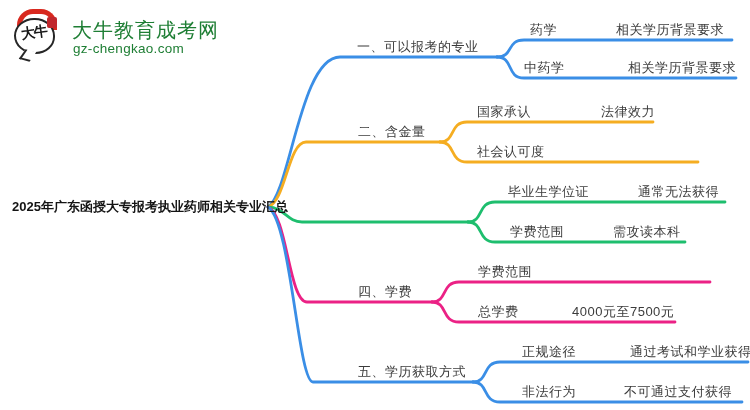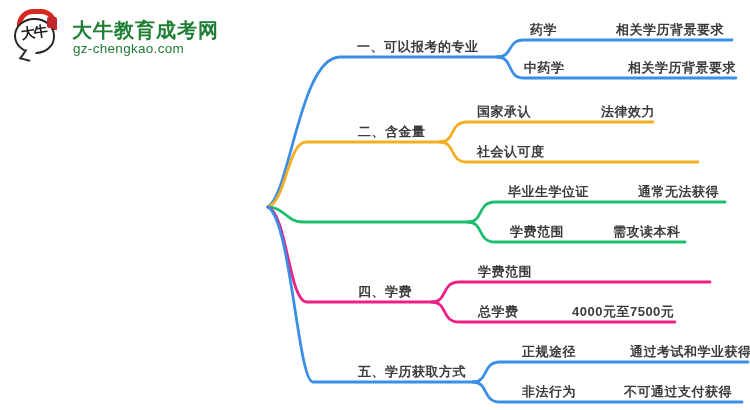--- a/index.html
+++ b/index.html
@@ -3,21 +3,21 @@
 <meta charset="utf-8">
 <style>
   html,body{margin:0;padding:0;background:#fff;}
   #canvas{
     position:relative;width:750px;height:410px;background:#ffffff;overflow:hidden;
     font-family:"Liberation Sans","DejaVu Sans",sans-serif;
   }
   #map-svg{position:absolute;left:0;top:0;}
   .lbl{
     position:absolute;font-size:13px;line-height:1.2;color:#3b3b3b;
-    white-space:nowrap;letter-spacing:0.5px;font-weight:bold;
+    white-space:nowrap;letter-spacing:0.5px;
   }
   .main-title{
     position:absolute;left:12px;top:199px;font-size:13px;font-weight:bold;
     color:#141414;white-space:nowrap;letter-spacing:0px;line-height:1.2;
   }
   
   .logo{position:absolute;left:10px;top:6px;width:240px;height:52px;cursor:pointer;}
   .logo-icon{position:absolute;left:2px;top:4px;width:48px;height:46px;}
   .bubble{
     position:absolute;left:2px;top:8px;width:37px;height:32px;background:#fff;
@@ -37,21 +37,21 @@
   .logo-arc{
     position:absolute;left:5px;top:-1px;width:30px;height:16px;
     border:5px solid #d8281e;border-bottom:none;
     border-radius:16px 16px 0 0;
   }
   .logo-seal{
     position:absolute;right:3px;top:7px;width:10px;height:11px;
     background:#c1272d;border-radius:2px;
   }
   .site-name{
-    position:absolute;left:62px;top:11px;font-size:20px;font-weight:bold;
+    position:absolute;left:62px;top:11px;font-size:20px;font-weight:normal;
     color:#1e7e34;white-space:nowrap;letter-spacing:1px;
   }
   .site-url{
     position:absolute;left:63px;top:35px;font-size:13.5px;font-weight:normal;
     color:#1e7e34;white-space:nowrap;letter-spacing:0.3px;
   }
 </style>
 </head>
 <body>
 
@@ -87,20 +87,21 @@
       <div class="logo-arc"></div>
       <div class="bubble"></div>
       <div class="bubble-tail"></div>
       <div class="bubble-text">大牛</div>
       <div class="logo-seal"></div>
     </div>
     <div class="site-name">大牛教育成考网</div>
     <div class="site-url">gz-chengkao.com</div>
   </div>
 
+  <div class="main-title">2025年广东函授大专报考执业药师相关专业汇总</div>
 
   <span class="lbl" style="left:357px;top:39px">一、可以报考的专业</span>
   <span class="lbl" style="left:530px;top:22px">药学</span>
   <span class="lbl" style="left:616px;top:22px">相关学历背景要求</span>
   <span class="lbl" style="left:524px;top:60px">中药学</span>
   <span class="lbl" style="left:628px;top:60px">相关学历背景要求</span>
 
   <span class="lbl" style="left:358px;top:124px">二、含金量</span>
   <span class="lbl" style="left:477px;top:104px">国家承认</span>
   <span class="lbl" style="left:601px;top:104px">法律效力</span>

